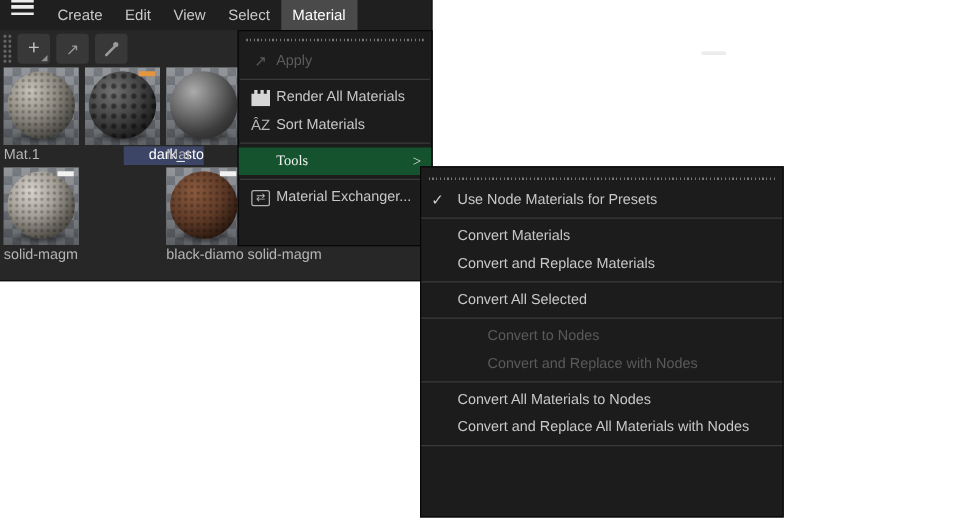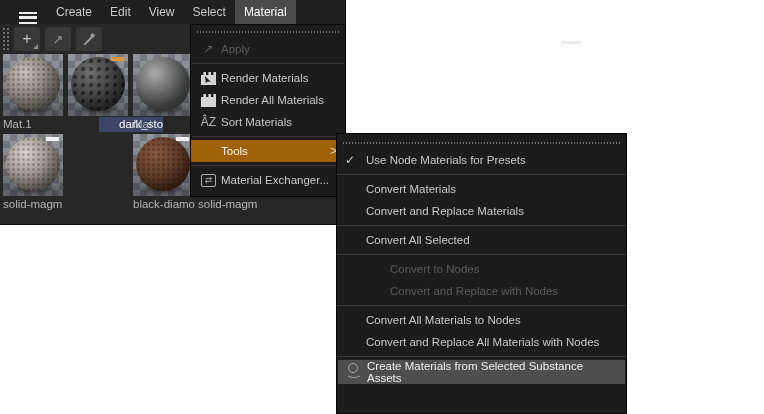--- a/index.html
+++ b/index.html
@@ -4,21 +4,21 @@
 <style>
   * { margin:0; padding:0; box-sizing:border-box; }
   html,body { width:764px; height:414px; }
   body { position:relative; background:#ffffff; overflow:hidden;
          font-family:"Liberation Sans","DejaVu Sans",sans-serif; }
 
   
   .window { position:absolute; left:0; top:0; width:346px; height:225px;
             background:#272727; border-right:1px solid #0e0e0e; border-bottom:1px solid #0e0e0e; }
 
-  .menubar { display:flex; align-items:flex-end; height:24px; background:#1f1f1f; padding-left:16px; }
+  .menubar { display:flex; align-items:flex-start; height:24px; background:#1f1f1f; padding-left:6px; }
   .hamburger { width:18px; height:12px; border-top:2.5px solid #ececec; border-bottom:2.5px solid #ececec;
                position:relative; margin:0 10px 0 3px; }
   .hamburger::after { content:""; position:absolute; left:0; right:0; top:2.2px; height:2.5px; background:#ececec; }
   .mb-item { color:#c9c9c9; font-size:12px; padding:5px 9px; white-space:nowrap; }
   .mb-item.active { background:#4a4a4a; color:#ffffff; }
 
   .toolbar { position:absolute; top:24px; left:0; right:0; height:30px; display:flex; align-items:center; }
   .grip { width:7px; height:24px; margin:0 5px 0 2px;
           background-image:radial-gradient(#6b6b6b 1px, transparent 1.3px); background-size:4px 4px; }
   .tbtn { width:26px; height:24px; margin-right:5px; background:#383838; border-radius:3px;
@@ -61,21 +61,21 @@
   
   .menu { position:absolute; background:#1c1c1c; border:1px solid #070707; }
   #dropdown { left:190px; top:24px; width:156px; height:173px; z-index:10; padding-top:2px; }
   #submenu  { left:336px; top:133px; width:291px; height:281px; z-index:20; padding-top:4px; }
   .tearoff { height:2px; margin:4px 6px 5px;
              background-image:repeating-linear-gradient(90deg,#787878 0 1px, transparent 1px 3px); }
   .mrow { display:flex; align-items:center; height:22px; padding:0 8px 0 5px; color:#c8c8c8; font-size:11.5px; }
   .mrow .micon { flex:0 0 25px; display:flex; align-items:center; justify-content:center;
                  color:#b5b5b5; font-size:12px; }
   .mrow.disabled, .mrow.disabled .micon { color:#5c5c5c; }
-  .mrow.hl { background:#a16207; color:#f2f2f2; }
+  .mrow.hl { background:#14532d; color:#f2f2f2;font-family:Liberation Serif, serif; }
   .msep { height:1px; background:#3a3a3a; margin:3px 1px; }
   .chevron { margin-left:auto; color:#d8d8d8; font-size:12px; }
   .sorticon { font-size:10.5px; letter-spacing:0; color:#c5c5c5; }
   .exchg { width:15px; height:13px; border:1px solid #b0b0b0; border-radius:2px; font-size:9px;
            line-height:11px; text-align:center; color:#b0b0b0; display:inline-block; }
 
   .srow { display:flex; align-items:center; height:22px; padding:0 8px; color:#c8c8c8; font-size:11.5px; }
   .srow .sicon { flex:0 0 21px; color:#d0d0d0; font-size:12px; }
   .srow.disabled { color:#5a5a5a;padding-left:32px; }
   .srow.hl { background:#4e4e4e; color:#eeeeee; height:24px; margin:0 1px; }
@@ -185,29 +185,20 @@
 <div class="menu" id="dropdown">
   <div class="tearoff"></div>
 
   <div class="mrow disabled">
     <span class="micon">↗</span>
     <span>Apply</span>
   </div>
 
   <div class="msep"></div>
 
-  <div class="mrow">
-    <span class="micon">
-      <svg width="15" height="13" viewBox="0 0 15 13">
-        <path d="M0 3 h2.4 V0 h2.6 v3 h2.4 V0 h2.6 v3 h2.4 V0 H15 v13 H0 z" fill="#d6d6d6"></path>
-        <path d="M4 4 L10 10 L6.8 9.4 L4.8 11 Z" fill="#1c1c1c"></path>
-      </svg>
-    </span>
-    <span>Render Materials</span>
-  </div>
 
   <div class="mrow">
     <span class="micon">
       <svg width="15" height="13" viewBox="0 0 15 13">
         <path d="M0 3 h2.4 V0 h2.6 v3 h2.4 V0 h2.6 v3 h2.4 V0 H15 v13 H0 z" fill="#d6d6d6"></path>
       </svg>
     </span>
     <span>Render All Materials</span>
   </div>
 
@@ -277,21 +268,15 @@
     <span class="sicon"></span>
     <span>Convert All Materials to Nodes</span>
   </div>
   <div class="srow">
     <span class="sicon"></span>
     <span>Convert and Replace All Materials with Nodes</span>
   </div>
 
   <div class="ssep"></div>
 
-  <div class="srow hl">
-    <span class="sicon">
-      <span class="substance"><span class="ring"></span></span>
-    </span>
-    <span>Create Materials from Selected Substance Assets</span>
-  </div>
 </div>
 
 <div class="smudge"></div>
 
 </body></html>

